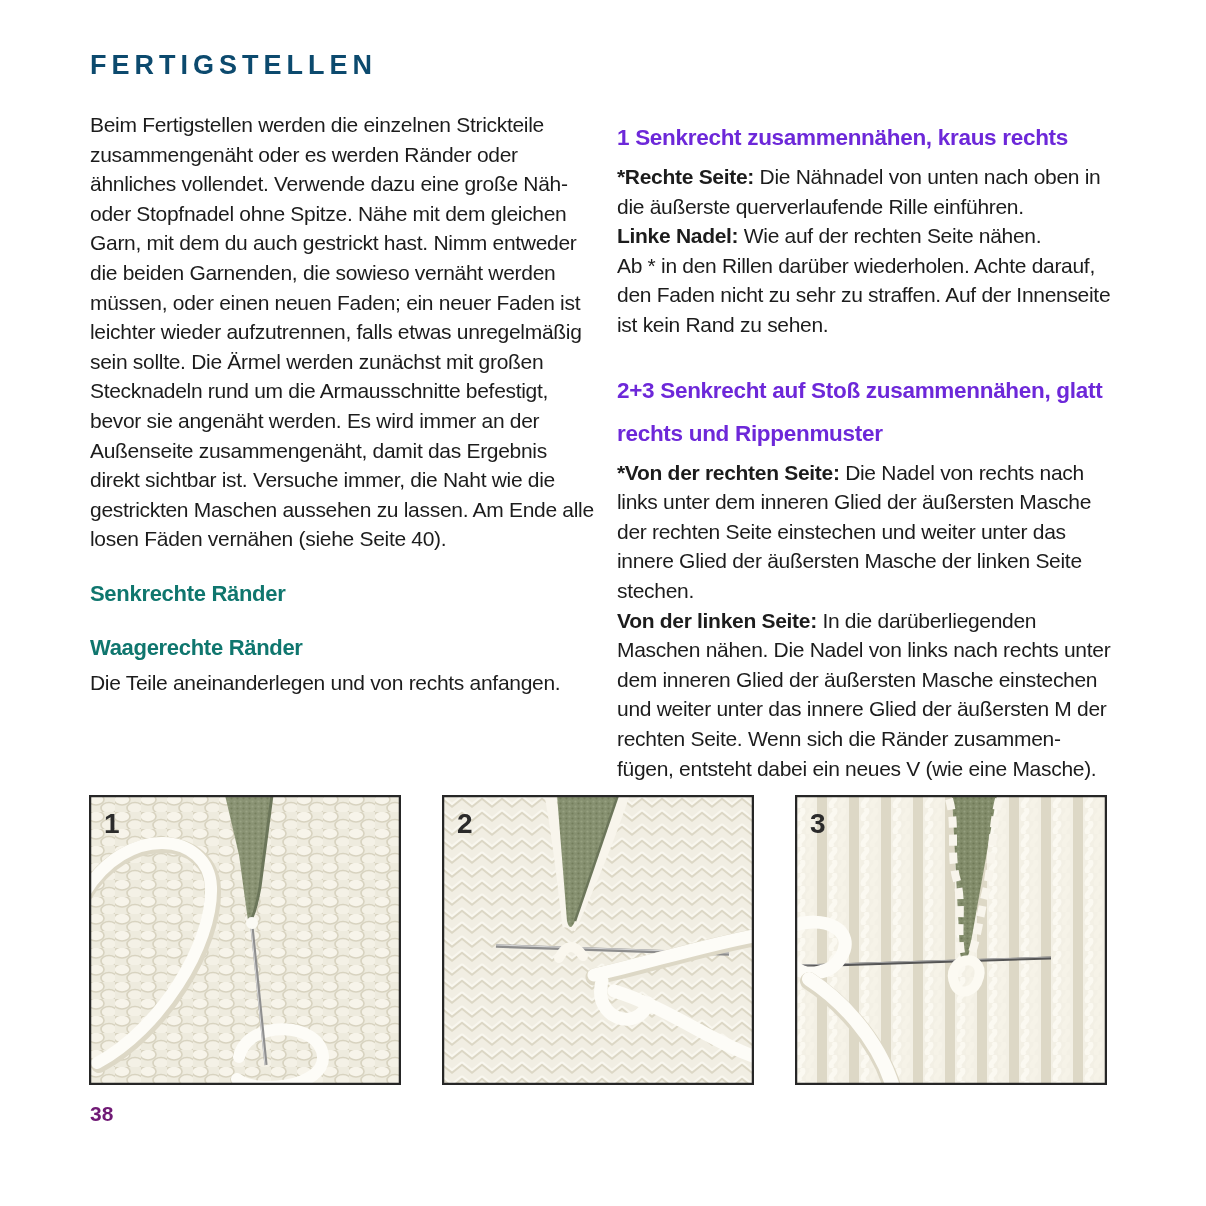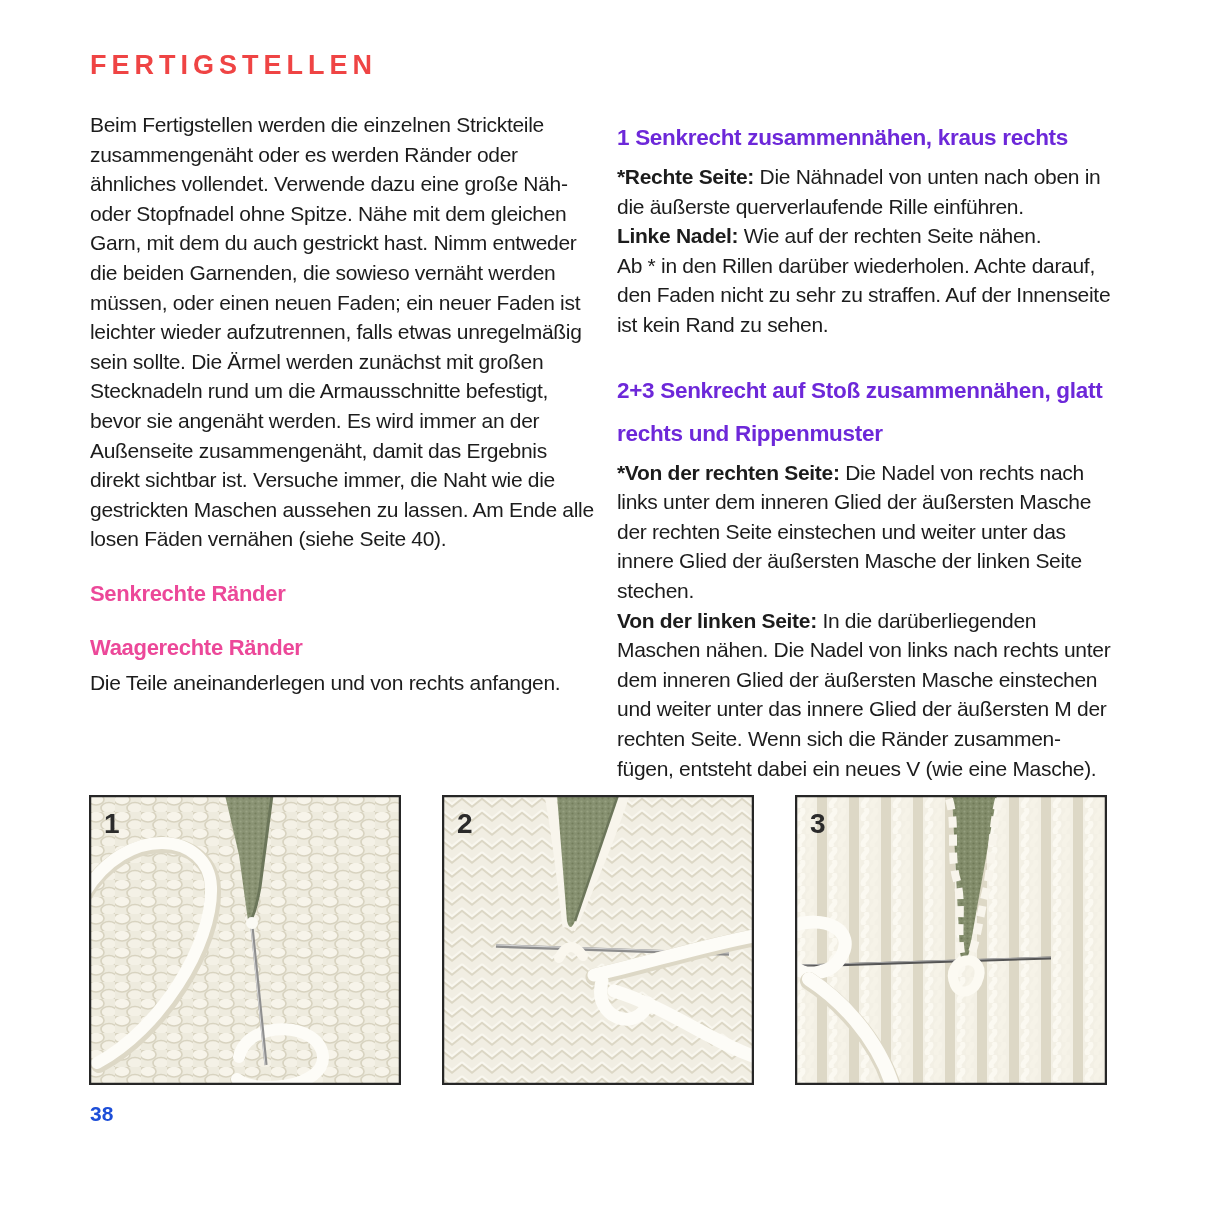--- a/index.html
+++ b/index.html
@@ -7,51 +7,51 @@
     position:relative;
     width:1206px; height:1206px;
     background:#ffffff;
     font-family:"Liberation Sans", sans-serif;
     color:#1c1c1c;
     overflow:hidden;
   }
   .page-title {
     position:absolute; left:90px; top:50px;
     font-size:27px; font-weight:bold; letter-spacing:5px;
-    color:#ef4444; margin:0;
+    color:#0c4a6e; margin:0;
   }
   .col-left {
     position:absolute; left:90px; top:110px; width:505px;
     font-size:21px; line-height:29.6px; letter-spacing:-0.3px;
   }
   .col-right {
     position:absolute; left:617px; top:116px; width:500px;
     font-size:21px; line-height:29.6px; letter-spacing:-0.3px;
   }
   .col-left p, .col-right p { margin:0; }
   .rich { white-space:pre-line; }
   .b { font-weight:bold; }
   h3.subhead {
     margin:26px 0 6px 0;
-    font-size:22px; line-height:28px; font-weight:bold; color:#ec4899;
+    font-size:22px; line-height:28px; font-weight:bold; color:#0f766e;
   }
   h2.sechead {
     margin:0 0 3px 0;
     font-size:22.5px; line-height:43px; font-weight:bold; color:#6d28d9;
   }
   .section2 { margin-top:29px; }
   .figures {
     position:absolute; left:89px; top:795px;
     display:flex; gap:41px;
   }
   .fig { width:312px; height:290px; position:relative; }
   .fig svg { display:block; }
   .page-number {
     position:absolute; left:90px; top:1102px;
-    font-size:21px; font-weight:bold; color:#1d4ed8;
+    font-size:21px; font-weight:bold; color:#701a75;
   }
 </style>
 </head>
 <body>
 
 <div class="page">
 
   <h1 class="page-title">FERTIGSTELLEN</h1>
 
   <div class="col-left">

